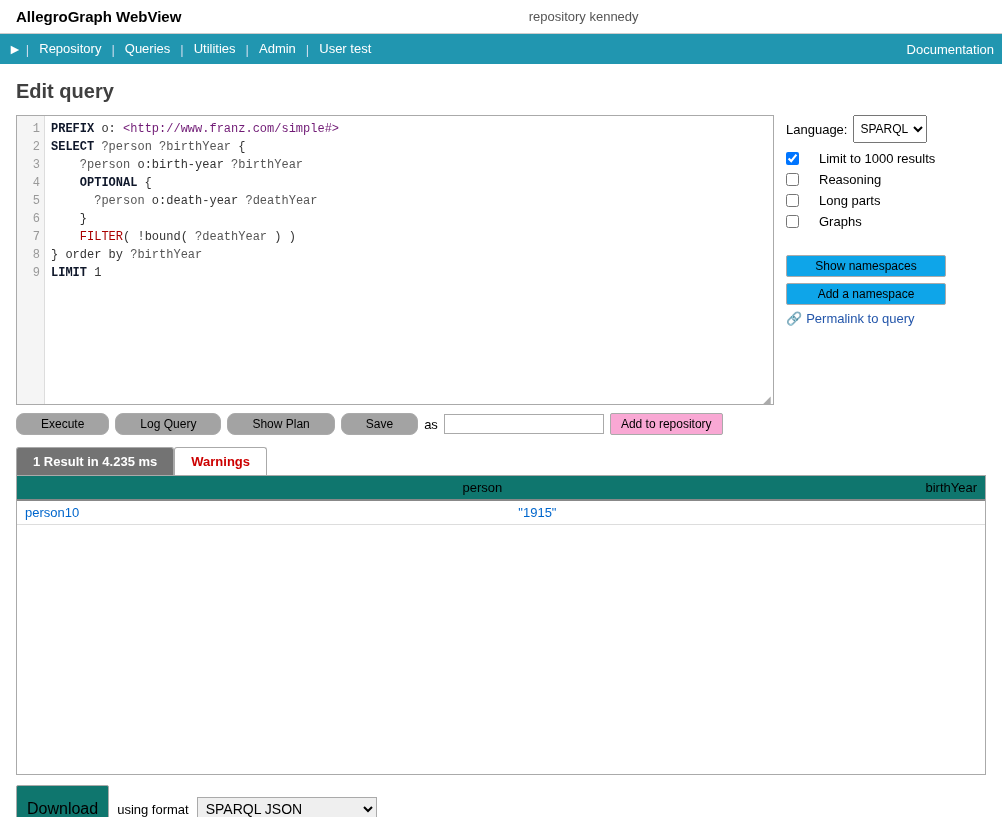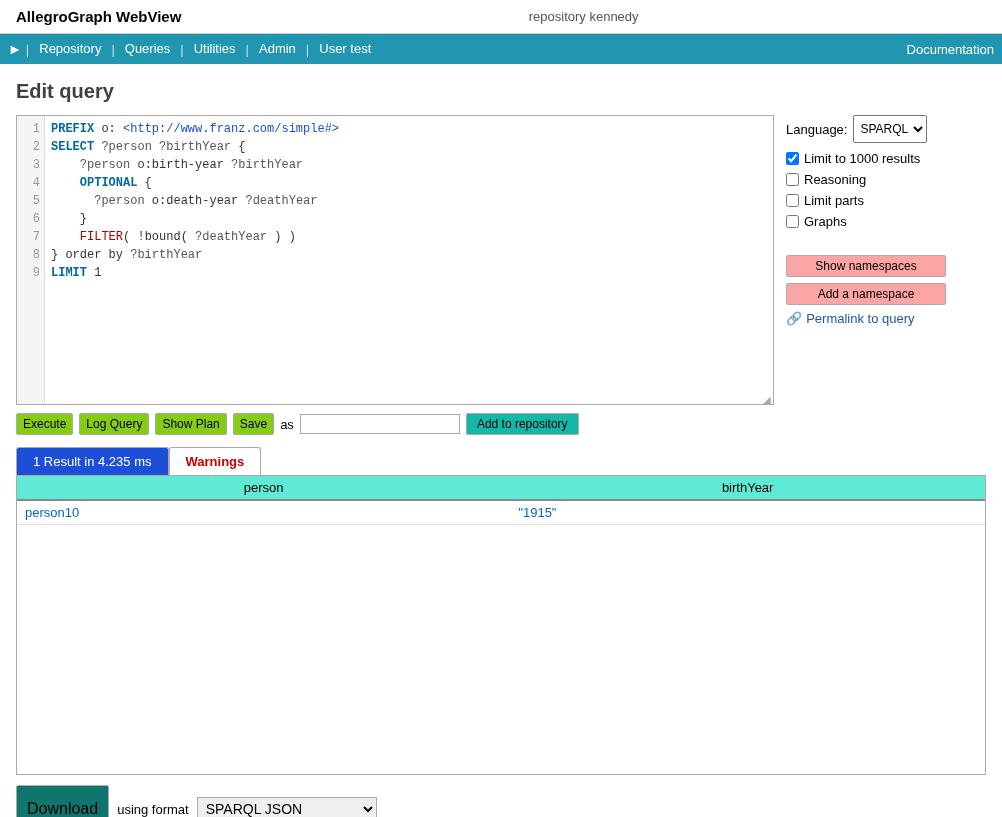--- a/index.html
+++ b/index.html
@@ -103,42 +103,42 @@
       padding: 4px 6px;
       font-family: 'Courier New', monospace;
       font-size: 12px;
       line-height: 1.5;
       overflow-y: auto;
       white-space: pre;
       color: #333;
     }
 
     
-    .kw { color: #0369a1; font-weight: bold; }
-    .uri { color: #1d4ed8; text-align: right; }
+    .kw { color: #0f172a; font-weight: bold; }
+    .uri { color: #701a75; text-align: right; }
     .var { color: #555; }
     .fn { color: #aa0000; }
 
     
     #right-panel {
       flex: 0 0 200px;
       padding: 0;
     }
 
     .right-panel-row {
       display: flex;
       align-items: center;
       margin-bottom: 6px;
       font-size: 13px;
     }
 
     .right-panel-row label {
       display: flex;
       align-items: center;
-      gap: 5px;
+      gap: 20px;
       font-size: 13px;
     }
 
     #language-row {
       display: flex;
       align-items: center;
       margin-bottom: 8px;
       font-size: 13px;
     }
 
@@ -150,21 +150,21 @@
       font-size: 12px;
       padding: 5px 2px;
     }
 
     .panel-btn {
       display: block;
       width: 160px;
       text-align: center;
       padding: 3px 8px;
       margin-bottom: 6px;
-      background: #fca5a5;
+      background: #0ea5e9;
       border: 1px solid #aaa;
       cursor: pointer;
       font-size: 12px;
       border-radius: 2px;
     }
 
     #permalink-row {
       display: flex;
       align-items: center;
       font-size: 13px;
@@ -179,43 +179,43 @@
 
     
     #query-toolbar {
       display: flex;
       align-items: center;
       gap: 6px;
       margin-bottom: 12px;
     }
 
     .toolbar-btn {
-      padding: 3px 6px;
-      font-size: 12px;
-      background: #84cc16;
-      border: 1px solid #aaa;
-      cursor: pointer;
-      border-radius: 2px;
+      padding: 3px 24px;
+      font-size: 12px;
+      background: #a3a3a3;
+      border: 1px solid #aaa;
+      cursor: pointer;
+      border-radius: 8px;
     }
 
     #save-as-label {
       font-size: 13px;
     }
 
     #save-as-input {
       padding: 2px 4px;
       font-size: 12px;
       border: 1px solid #aaa;
       width: 160px;
     }
 
     #add-to-repo-btn {
       padding: 3px 10px;
       font-size: 12px;
-      background: #14b8a6;
+      background: #f9a8d4;
       border: 1px solid #aaa;
       cursor: pointer;
       border-radius: 2px;
     }
 
     
     #results-tabs {
       display: flex;
       margin-bottom: 0;
     }
@@ -223,49 +223,49 @@
     .result-tab {
       padding: 6px 16px;
       font-size: 13px;
       cursor: pointer;
       border: 1px solid #aaa;
       border-bottom: none;
       border-radius: 3px 3px 0 0;
     }
 
     .result-tab.active {
-      background: #1d4ed8;
+      background: #737373;
       color: #fff;
-      font-weight: normal;
+      font-weight: bold;
     }
 
     .result-tab.warnings {
       color: #cc0000;
       font-weight: bold;
       background: #fff;
     }
 
     
     #results-area {
       border: 1px solid #aaa;
       min-height: 300px;
     }
 
     #results-table {
       width: 100%;
       border-collapse: collapse;
     }
 
     #results-table th {
-      text-align: center;
+      text-align: right;
       padding: 4px 8px;
       border-bottom: 2px solid #888;
       font-size: 13px;
       font-weight: normal;
-      background: #5eead4;
+      background: #0f766e;
     }
 
     #results-table td {
       padding: 4px 8px;
       border-bottom: 1px solid #ddd;
       font-size: 13px;
     }
 
     #results-table td.link-cell {
       color: #0066cc;
@@ -379,21 +379,21 @@
       <div class="right-panel-row">
         <label>
           <input type="checkbox" style="">
           <span>Reasoning</span>
         </label>
       </div>
 
       <div class="right-panel-row">
         <label>
           <input type="checkbox" style="">
-          <span>Limit parts</span>
+          <span>Long parts</span>
         </label>
       </div>
 
       <div class="right-panel-row" style="margin-bottom:26px;">
         <label>
           <input type="checkbox" style="">
           <span>Graphs</span>
         </label>
       </div>
 

